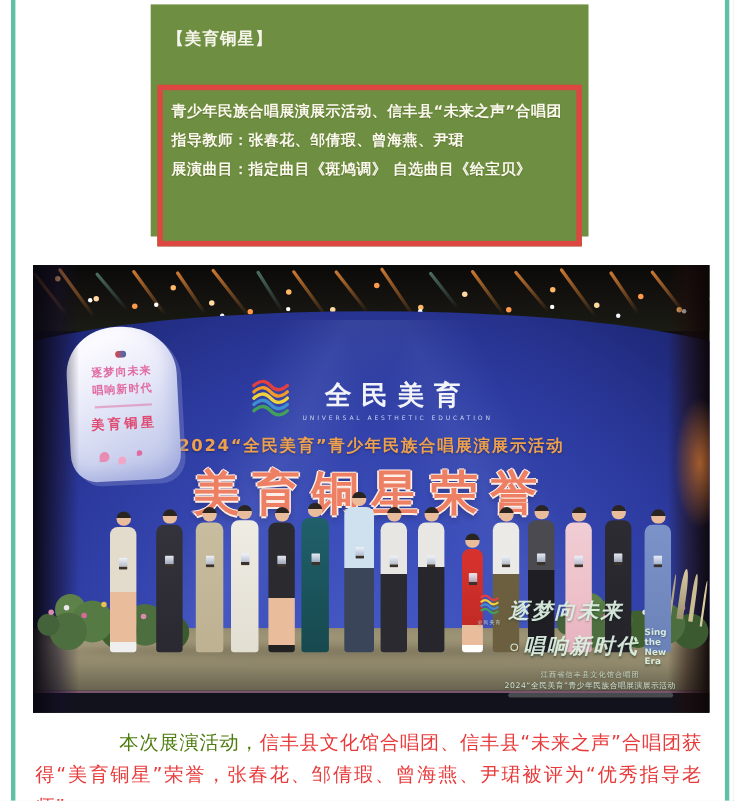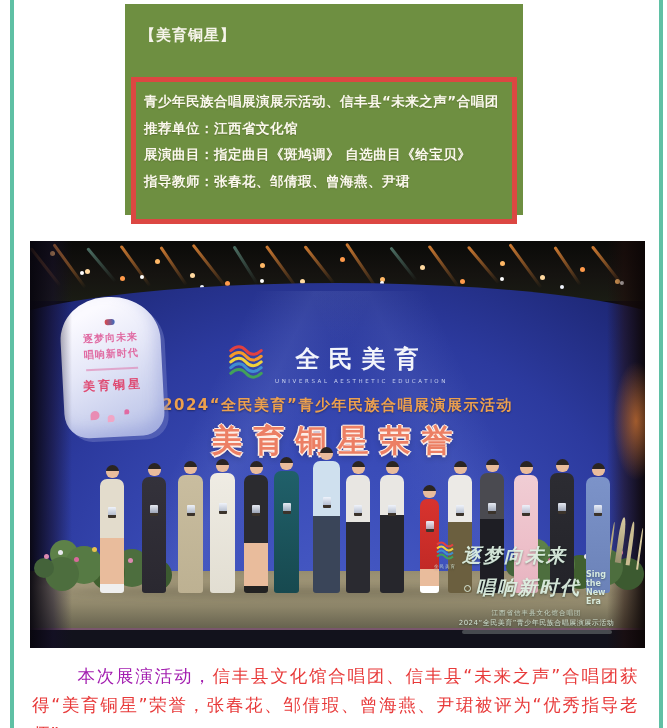--- a/index.html
+++ b/index.html
@@ -6,21 +6,21 @@
   html,body { width:667px; height:728px; background:#ffffff;
     font-family:"DejaVu Sans","Liberation Sans",sans-serif; overflow:hidden; }
   .stage-root { position:relative; width:667px; height:728px; background:#ffffff; }
 
   
   .side-rule { position:absolute; top:0; bottom:0; width:4px; background:#5fc0a4; }
   .side-rule.left { left:10px; }
   .side-rule.right { left:659px; }
 
   
-  .award-card { position:absolute; left:125px; top:4px; width:398px; height:211px;
+  .award-card { position:absolute; left:137px; top:4px; width:398px; height:211px;
     background:#6e8f41; }
   .award-card .card-title { position:absolute; left:15px; top:22px;
     color:#f6f4ea; font-size:15px; font-weight:bold; letter-spacing:1px; }
   .award-box { position:absolute; left:6px; top:73px; width:386px; height:147px;
     border:5px solid #dc4742; background:#6e8f41; padding:6px 8px 4px 8px; }
   .award-box .box-line { color:#fbf8ee; font-size:13.5px; font-weight:bold;
     line-height:26.5px; white-space:nowrap; letter-spacing:.5px;
     text-shadow:0 1px 1px rgba(60,70,20,.35); }
 
   
@@ -50,21 +50,21 @@
   .warm-spot { position:absolute; right:-14px; top:120px; width:46px; height:120px;
     background:radial-gradient(ellipse at center, rgba(235,130,50,.65) 0%, rgba(235,130,50,0) 70%); }
 
   
   .brand { position:absolute; left:0; top:100px; width:100%; text-align:center; }
   .brand-row { display:flex; align-items:center; justify-content:center; gap:10px; }
   .brand-name { color:#f2f4fa; font-size:24px; font-weight:bold; letter-spacing:9px; }
   .brand-sub { color:#c9d2ef; font-size:5.5px; letter-spacing:2.6px; margin-top:3px; }
   .event-line { margin-top:11px; color:#eda04e; font-size:15px; font-weight:bold; letter-spacing:1.5px;
     text-shadow:0 1px 2px rgba(0,0,0,.35); }
-  .main-title { margin-top:5px; color:#ec7f64; font-size:31px; font-weight:bold; letter-spacing:11px;
+  .main-title { margin-top:5px; color:#ec7f64; font-size:43px; font-weight:bold; letter-spacing:11px;
     text-shadow:-1.5px 0 0 #fdeee6, 1.5px 0 0 #fdeee6, 0 -1.5px 0 #fdeee6, 0 1.5px 0 #fdeee6, 0 3px 6px rgba(0,0,0,.3); }
 
   
   .standee { position:absolute; left:32px; top:56px; width:100px; height:140px; transform:rotate(-3deg); }
   .standee .shape { position:absolute; inset:0;
     background:linear-gradient(155deg,#fbfaff 15%,#e6e8f8 45%,#c6cdec 80%,#aeb8e4 100%);
     border-radius:46% 50% 22% 24% / 30% 32% 16% 18%;
     box-shadow:4px 4px 0 rgba(120,130,200,.45), inset -6px -8px 14px rgba(130,140,210,.35); }
   .standee .s-inner { position:absolute; inset:0; padding-top:22px; text-align:center; }
   .standee .s-dot { width:10px; height:6px; margin:0 auto 6px auto; border-radius:3px;
@@ -117,39 +117,38 @@
   .wm-mark { width:7px; height:7px; border-radius:50%; border:1px solid rgba(226,244,230,.9); }
   .wm-l2 { font-size:19px; font-weight:bold; font-style:italic; letter-spacing:2px; }
   .wm-en { font-size:8px; font-weight:bold; line-height:9px; width:34px; }
   .wm-sub { margin-top:3px; text-align:center; font-size:6.5px; letter-spacing:1px; color:rgba(226,244,230,.75); }
   .wm-sub2 { text-align:center; font-size:7px; letter-spacing:.5px; color:rgba(226,244,230,.85); }
   .wm-bar { margin:2px auto 0 auto; width:150px; height:4px; background:rgba(226,244,230,.25); border-radius:2px; }
 
   
   .caption { position:absolute; left:32px; top:662px; width:606px;
     font-size:17.5px; line-height:29px; text-align:justify; letter-spacing:.5px; }
-  .caption .dark { color:#a21caf; }
+  .caption .dark { color:#4d7c0f;margin-left:31px; }
   .caption .red { color:#e83a3a; }
   .caption p { text-indent:2.6em; }
 </style>
 </head>
 <body>
 
 <div class="stage-root">
 
   <div class="side-rule left"></div>
   <div class="side-rule right"></div>
 
   <div class="award-card">
     <div class="card-title">【美育铜星】</div>
     <div class="award-box">
       <div class="box-line">青少年民族合唱展演展示活动、信丰县“未来之声”合唱团</div>
-      <div class="box-line">推荐单位：江西省文化馆</div>
+      <div class="box-line">指导教师：张春花、邹倩瑕、曾海燕、尹珺</div>
       <div class="box-line">展演曲目：指定曲目《斑鸠调》 自选曲目《给宝贝》</div>
-      <div class="box-line">指导教师：张春花、邹倩瑕、曾海燕、尹珺</div>
     </div>
   </div>
 
   <div class="photo">
 
     <div class="truss">
       <div class="beam" style="left:14px;top:2px;height:48px;transform:rotate(-38deg);"></div>
       <div class="beam" style="left:38px;top:-2px;height:54px;transform:rotate(-36deg);"></div>
       <div class="beam teal" style="left:70px;top:2px;height:44px;transform:rotate(-40deg);"></div>
       <div class="beam" style="left:104px;top:0;height:50px;transform:rotate(-36deg);"></div>

